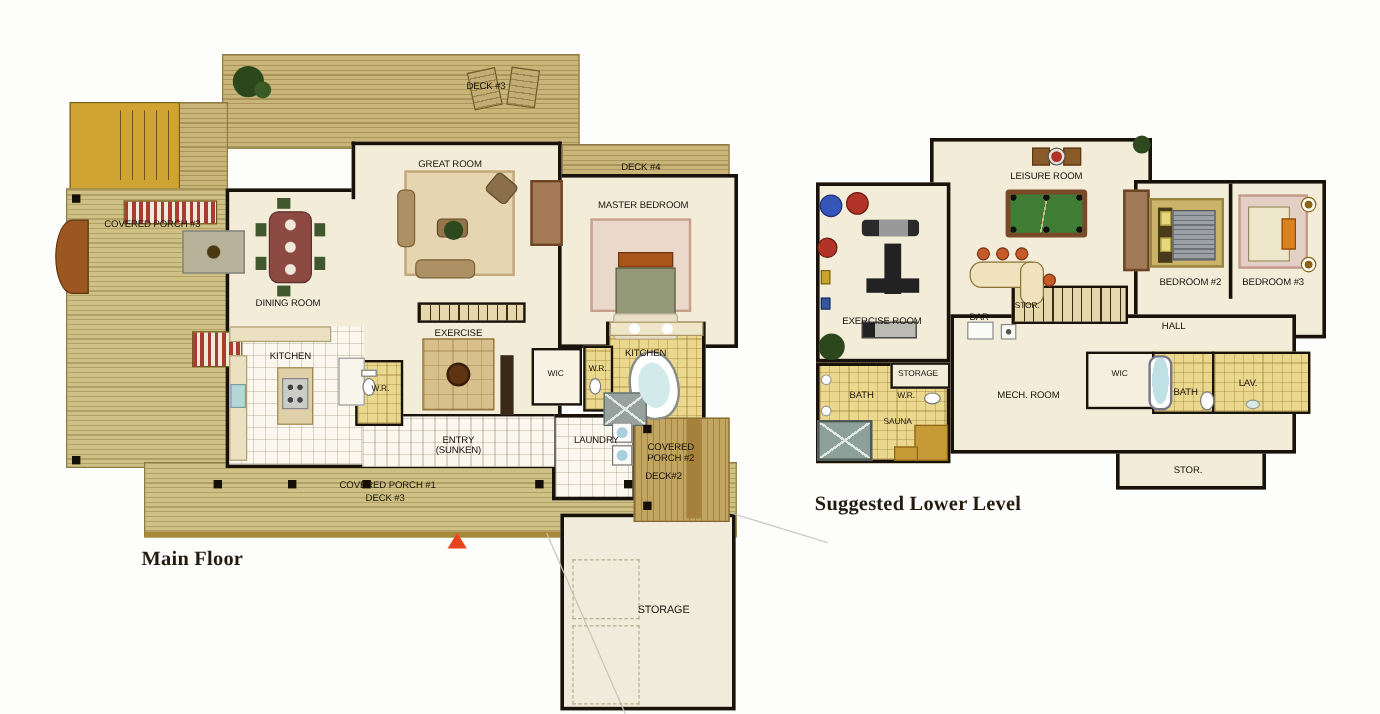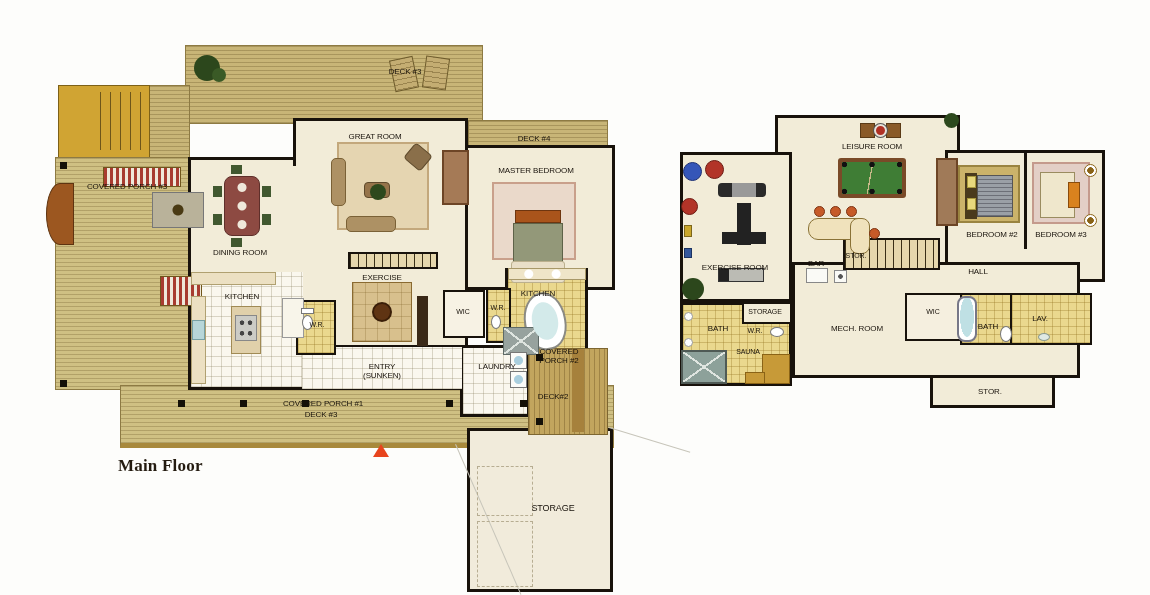--- a/index.html
+++ b/index.html
@@ -134,21 +134,21 @@
     <div class="lbl" style="left:127px;top:187px;">COVERED PORCH #3</div>
     <div class="lbl" style="left:240px;top:253px;">DINING ROOM</div>
     <div class="lbl" style="left:242px;top:297px;">KITCHEN</div>
     <div class="lbl" style="left:382px;top:278px;">EXERCISE</div>
     <div class="lbl" style="left:317px;top:325px;font-size:7px;">W.R.</div>
     <div class="lbl" style="left:463px;top:312px;font-size:7px;">WIC</div>
     <div class="lbl" style="left:498px;top:308px;font-size:7px;">W.R.</div>
     <div class="lbl" style="left:538px;top:294px;">KITCHEN</div>
     <div class="lbl wrap" style="left:382px;top:371px;width:46px;">ENTRY (SUNKEN)</div>
     <div class="lbl" style="left:497px;top:367px;">LAUNDRY</div>
-    <div class="lbl wrap" style="left:553px;top:356px;width:48px;padding-left:12px;">COVERED PORCH #2</div>
+    <div class="lbl wrap" style="left:553px;top:377px;width:48px;padding-left:12px;">COVERED PORCH #2</div>
     <div class="lbl" style="left:553px;top:397px;">DECK#2</div>
     <div class="lbl" style="left:323px;top:404px;">COVERED PORCH #1</div>
     <div class="lbl" style="left:321px;top:415px;">DECK #3</div>
     <div class="lbl" style="left:553px;top:508px;font-size:9px;">STORAGE</div>
     <div class="title" style="left:118px;top:456px;">Main Floor</div>
   </div>
 
   <div class="abs" style="left:0;top:0;width:1150px;height:595px;">
 
     <div class="abs room" style="left:775px;top:115px;width:185px;height:150px;z-index:1;"></div>
@@ -222,15 +222,16 @@
     <div class="lbl" style="left:978px;top:272px;">HALL</div>
     <div class="lbl" style="left:765px;top:312px;font-size:7px;">STORAGE</div>
     <div class="lbl" style="left:718px;top:329px;">BATH</div>
     <div class="lbl" style="left:755px;top:331px;font-size:7px;">W.R.</div>
     <div class="lbl" style="left:748px;top:352px;font-size:7px;">SAUNA</div>
     <div class="lbl" style="left:857px;top:329px;">MECH. ROOM</div>
     <div class="lbl" style="left:933px;top:312px;font-size:7px;">WIC</div>
     <div class="lbl" style="left:988px;top:327px;">BATH</div>
     <div class="lbl" style="left:1040px;top:319px;">LAV.</div>
     <div class="lbl" style="left:990px;top:392px;">STOR.</div>
+    <div class="title" style="left:679px;top:410px;">Suggested Lower Level</div>
   </div>
 
 </div>
 
 </body></html>

